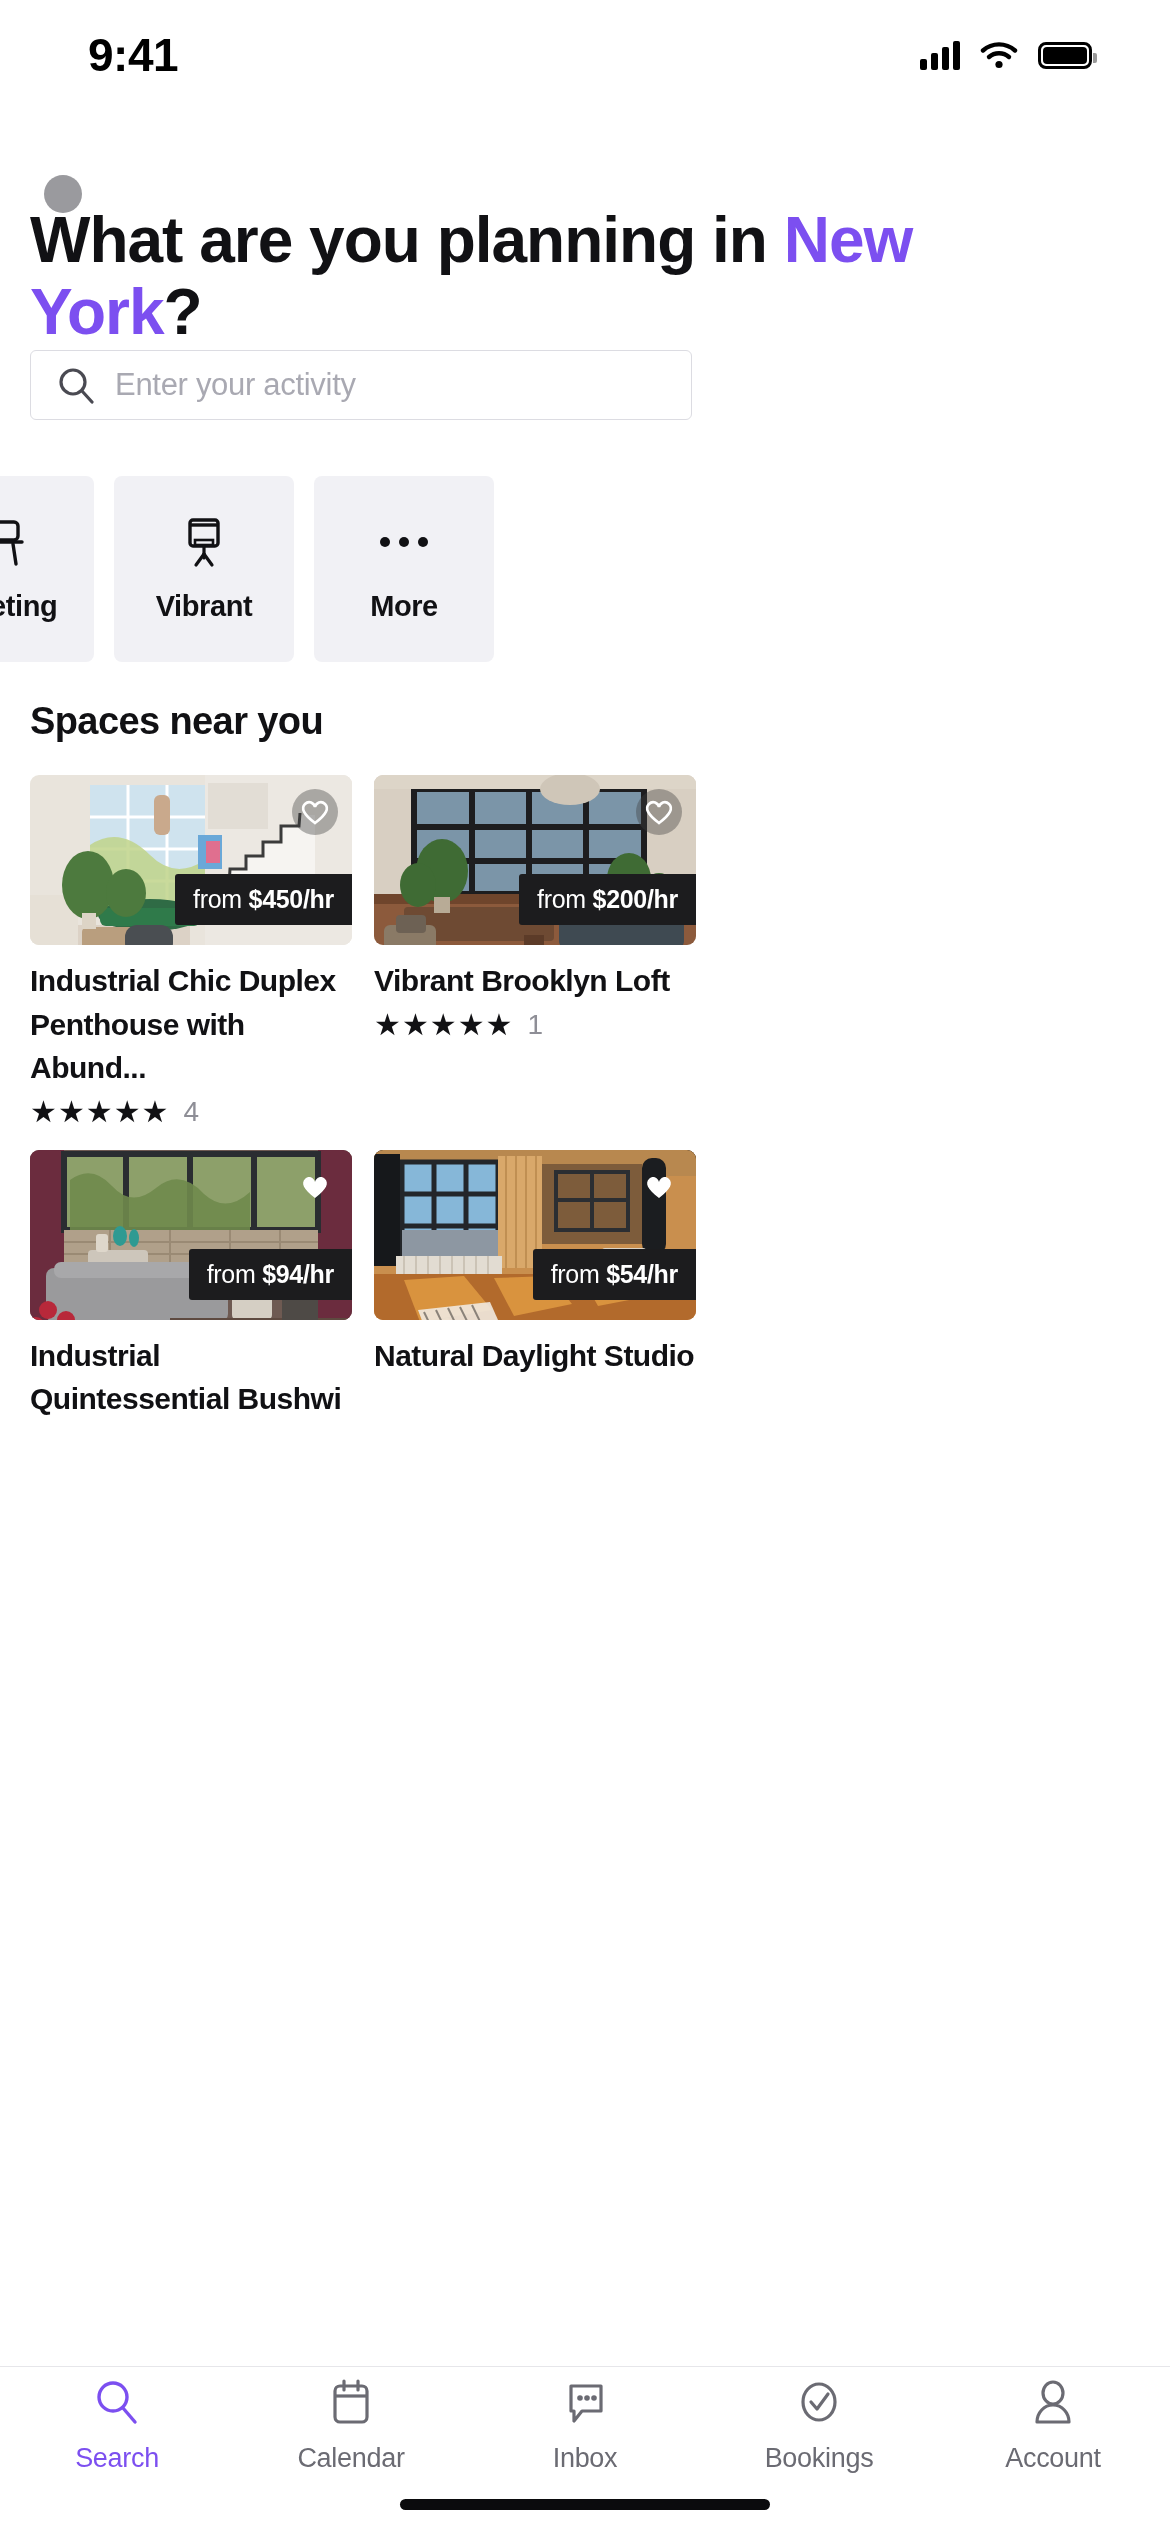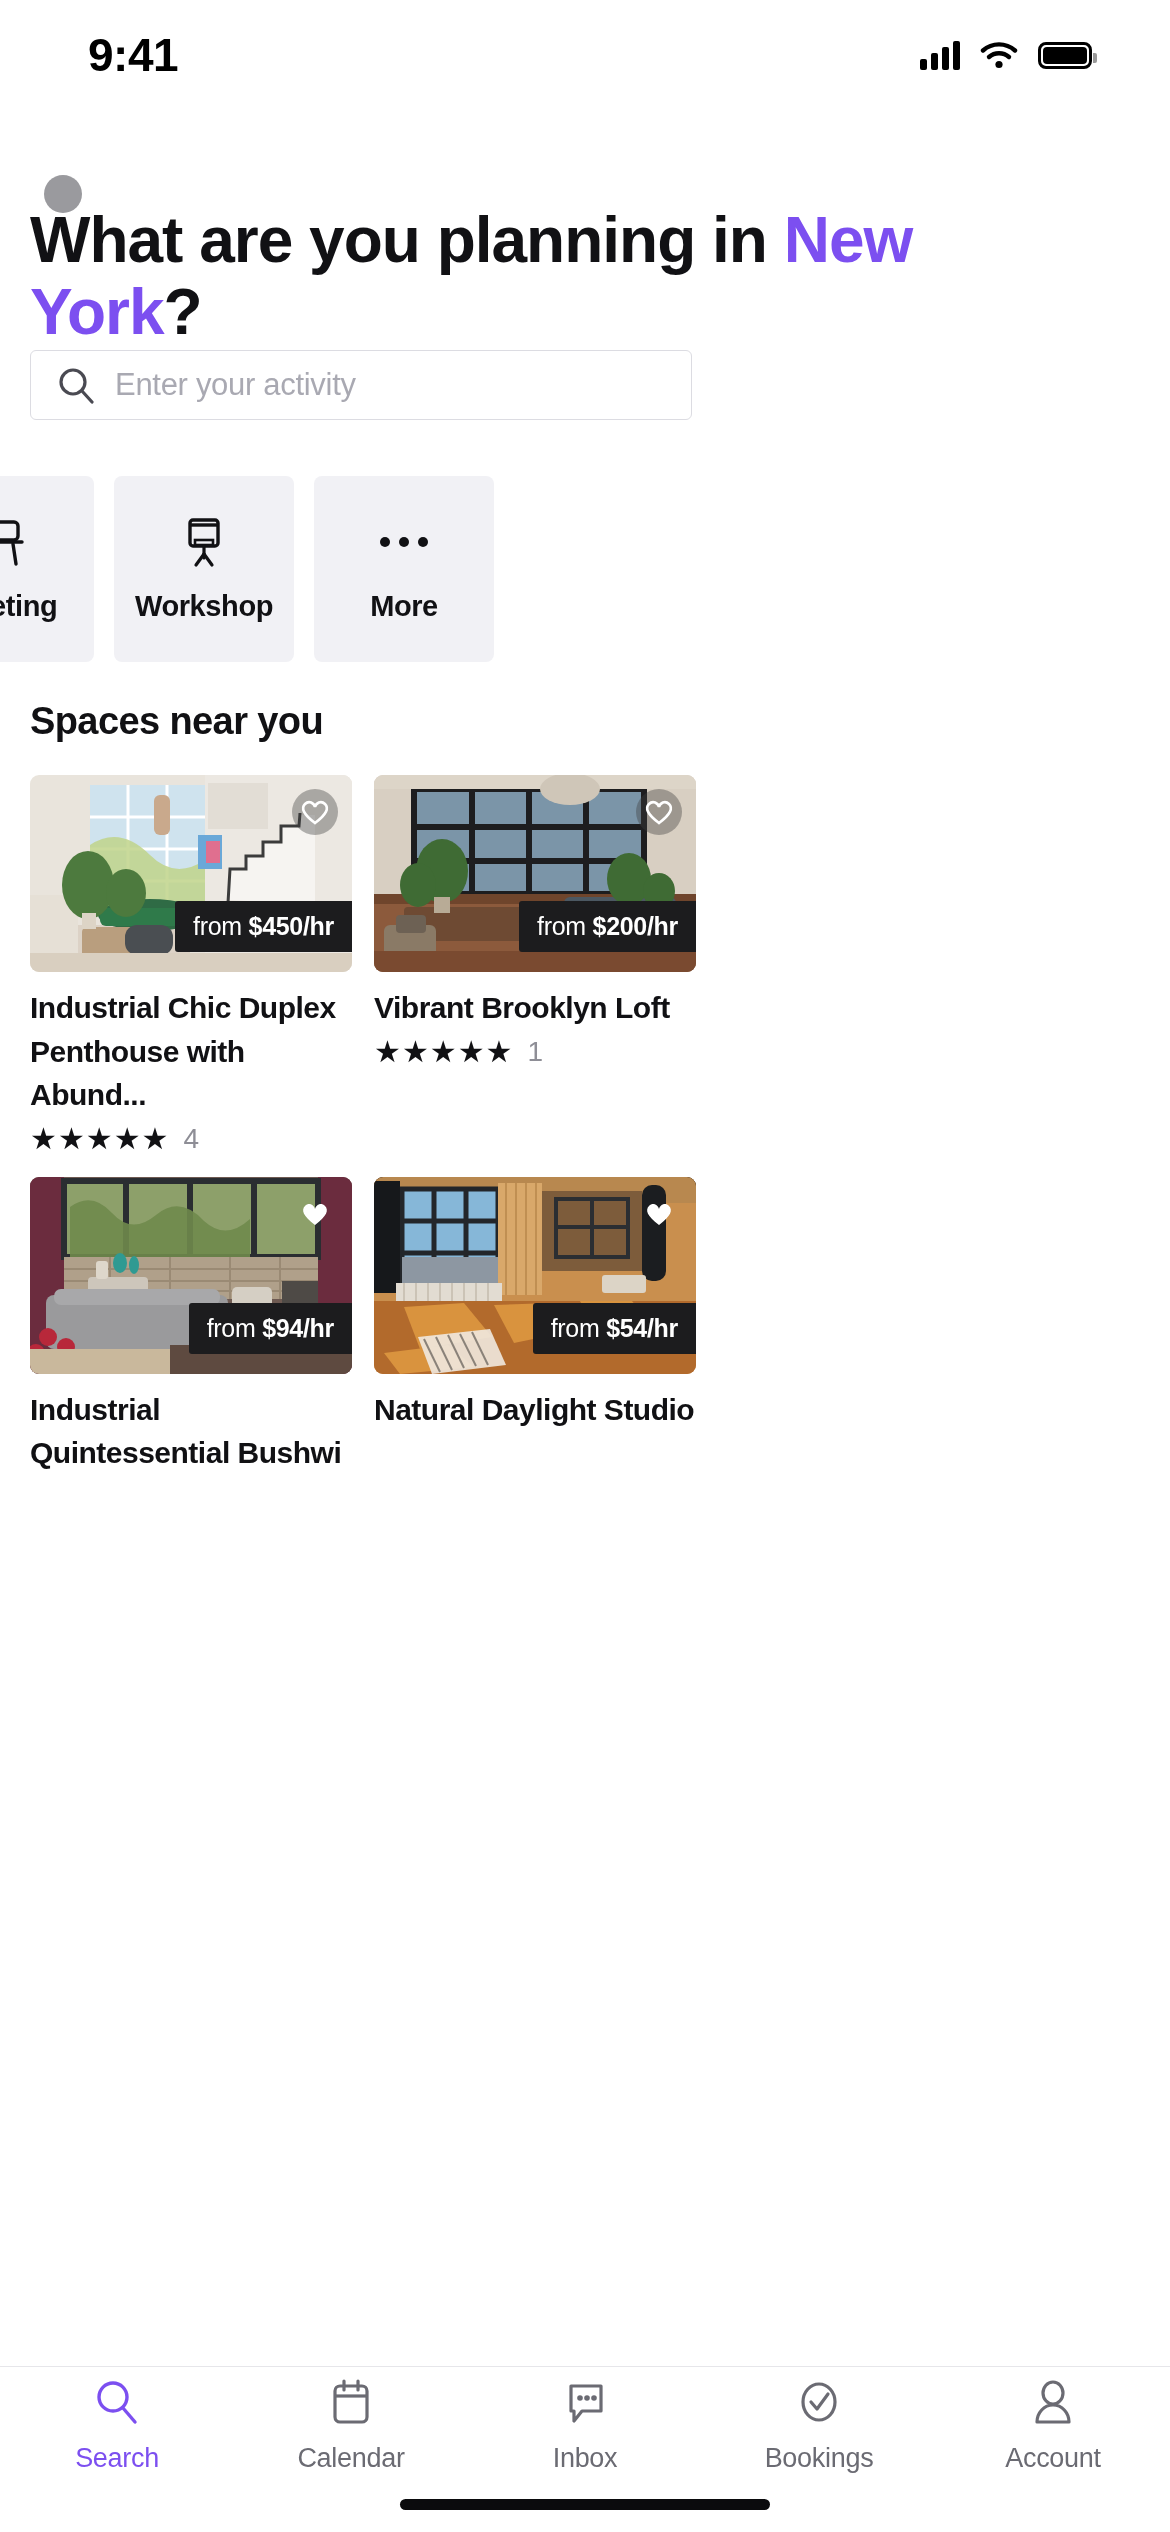--- a/index.html
+++ b/index.html
@@ -85,21 +85,21 @@
   }
 
   
   .grid {
     position:absolute; left:30px; top:775px; width:1110px;
     display:grid; grid-template-columns:322px 322px; gap:22px 22px;
     grid-auto-rows:min-content;
   }
   .card { width:322px; position:relative; }
   .card-photo {
-    width:322px; height:197px; border-radius:9px; overflow:hidden;
+    width:322px; height:170px; border-radius:9px; overflow:hidden;
     position:relative;
   }
   .card-photo .scene { position:absolute; inset:0; }
   .heart-btn {
     position:absolute; top:14px; right:14px; width:46px; height:46px;
     border-radius:50%; background:rgba(60,60,60,0.38);
     display:flex; align-items:center; justify-content:center;
   }
   .heart-btn.plain { background:transparent; }
   .price-badge {
@@ -190,21 +190,21 @@
     <span class="chip-icon">
       <svg viewBox="0 0 52 52" width="52" height="52">
         <rect x="12" y="4" width="28" height="26" rx="3" stroke="#111114" stroke-width="3.4" fill="none"></rect>
         <line x1="13" y1="9" x2="39" y2="9" stroke="#111114" stroke-width="3.4"></line>
         <rect x="17" y="24" width="18" height="5" stroke="#111114" stroke-width="2.6" fill="none"></rect>
         <line x1="26" y1="30" x2="26" y2="42" stroke="#111114" stroke-width="3.2" stroke-linecap="round"></line>
         <line x1="26" y1="38" x2="18" y2="49" stroke="#111114" stroke-width="3.2" stroke-linecap="round"></line>
         <line x1="26" y1="38" x2="34" y2="49" stroke="#111114" stroke-width="3.2" stroke-linecap="round"></line>
       </svg>
     </span>
-    <span class="chip-label">Workshop</span>
+    <span class="chip-label">Vibrant</span>
   </div>
 
 
   <div class="chip">
     <span class="chip-icon">
       <span class="dots">
           <i></i>
           <i></i>
           <i></i>
         </span>

